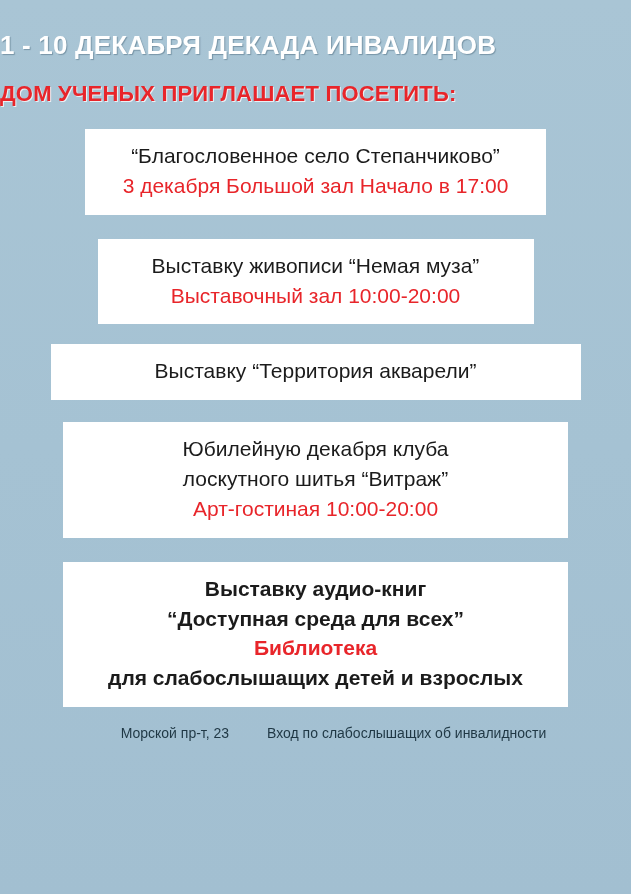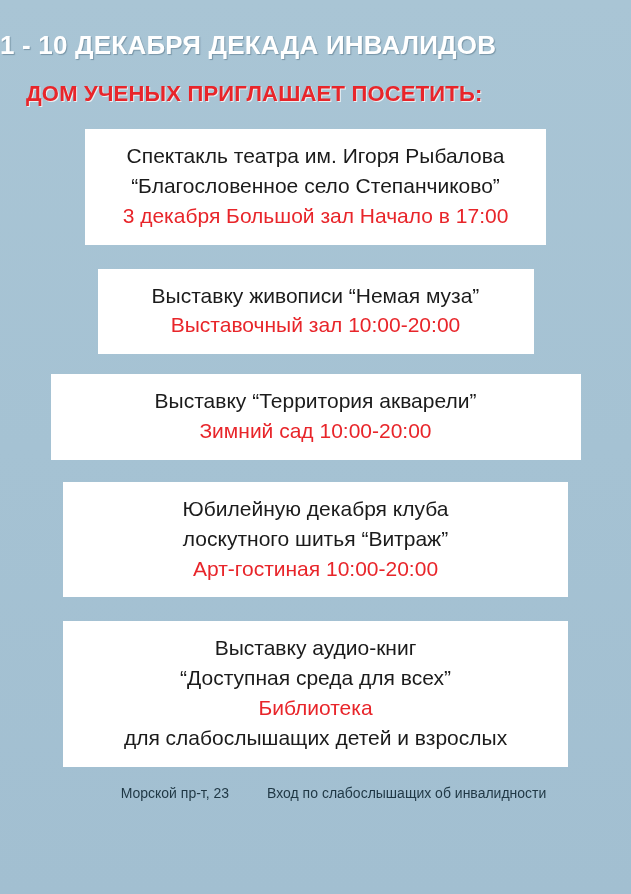--- a/index.html
+++ b/index.html
@@ -33,37 +33,36 @@
     line-height: 1.2;
     text-shadow: 1px 1px 1px rgba(60,90,110,0.45);
   }
   .subtitle {
     margin-top: 20px;
     font-size: 22px;
     font-weight: bold;
     color: #e8252a;
     text-shadow: 1px 1px 0px rgba(255,255,255,0.75);
     letter-spacing: 0.2px;
-    padding-left: 26px;
   }
   .cards {
     margin-top: 22px;
   }
   .card {
     background: #ffffff;
     margin: 0 auto;
     box-sizing: border-box;
     text-align: center;
     padding: 12px 14px 14px 14px;
   }
   .card.c1 { width: 461px; margin-bottom: 24px; }
   .card.c2 { width: 436px; margin-bottom: 20px; }
   .card.c3 { width: 530px; margin-bottom: 22px; }
   .card.c4 { width: 505px; margin-bottom: 24px; }
-  .card.c5 { width: 505px; margin-bottom: 18px; }
+  .card.c5 { width: 505px; margin-bottom: 18px; font-weight: bold; }
   .line {
     font-size: 21px;
     line-height: 1.42;
     color: #1b1b1b;
     white-space: nowrap;
   }
   .line.red {
     color: #e8252a;
   }
   .footer {
@@ -84,33 +83,31 @@
 <div class="poster">
 
   <div class="title-block">
     <div class="title-main">1 - 10 ДЕКАБРЯ   ДЕКАДА ИНВАЛИДОВ</div>
     <div class="subtitle">ДОМ УЧЕНЫХ ПРИГЛАШАЕТ ПОСЕТИТЬ:</div>
   </div>
 
   <div class="cards">
 
     <div class="card c1">
-      <div class="line">Спектакль театра им. Игоря Рыбалова</div>
       <div class="line">“Благословенное село Степанчиково”</div>
       <div class="line red">3 декабря  Большой зал  Начало в 17:00</div>
     </div>
 
     <div class="card c2">
       <div class="line">Выставку живописи “Немая муза”</div>
       <div class="line red">Выставочный зал      10:00-20:00</div>
     </div>
 
     <div class="card c3">
       <div class="line">Выставку “Территория акварели”</div>
-      <div class="line red">Зимний сад      10:00-20:00</div>
     </div>
 
     <div class="card c4">
       <div class="line">Юбилейную декабря клуба</div>
       <div class="line">лоскутного шитья “Витраж”</div>
       <div class="line red">Арт-гостиная    10:00-20:00</div>
     </div>
 
     <div class="card c5">
       <div class="line">Выставку аудио-книг</div>

